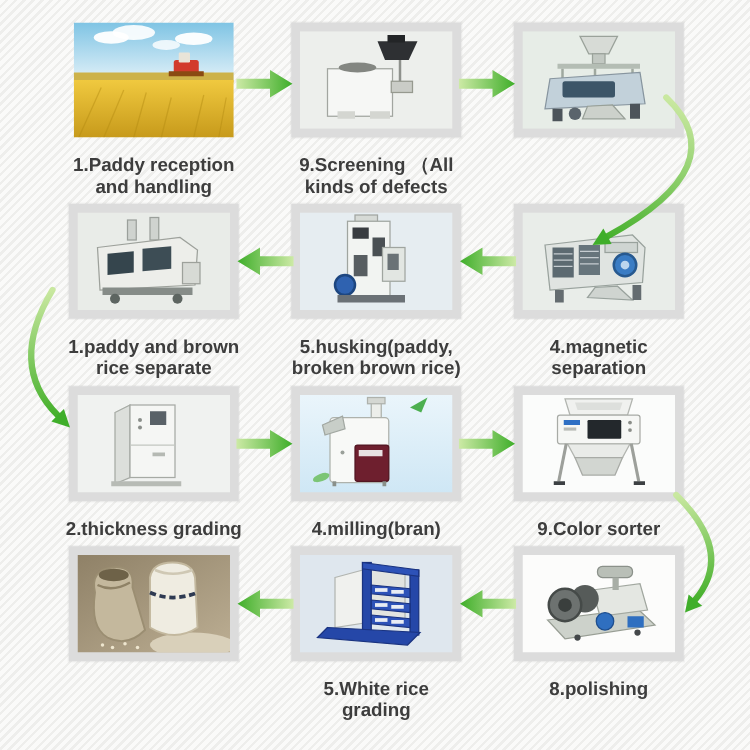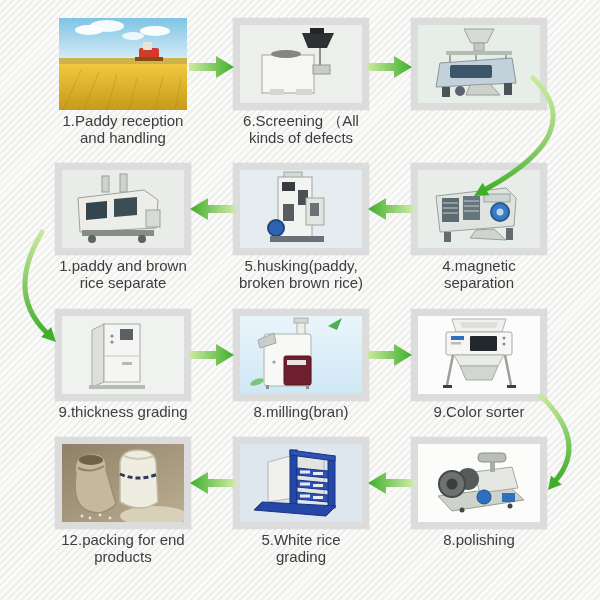--- a/index.html
+++ b/index.html
@@ -9,21 +9,21 @@
     background:repeating-linear-gradient(135deg,#fafaf9 0px,#fafaf9 3px,#eeeeec 3px,#eeeeec 5px);
   }
   .step{position:absolute; width:180px;}
   .photo{
     width:136px; height:92px; margin:0 auto; background:#dcdcdc;
     box-sizing:border-box; padding:7px; box-shadow:0 0 0 1px rgba(0,0,0,0.03);
   }
   .photo svg{display:block; width:100%; height:100%;}
   .photo.noframe{background:transparent; padding:0; width:128px; box-shadow:none;}
   .caption{
-    margin-top:2px; text-align:center; font-size:15px; font-weight:normal;
+    margin-top:14px; text-align:center; font-size:15px; font-weight:bold;
     color:#3d3d3d; line-height:1.16; white-space:pre-line; letter-spacing:0px;
   }
   
   .c1{left:33px;} .c2{left:211px;} .c3{left:389px;}
   .r1{top:18px;} .r2{top:163px;} .r3{top:309px;} .r4{top:437px;}
   .arrow{position:absolute; width:46px; height:26px;}
   .arrow svg{display:block; width:100%; height:100%;}
   .arrow.left svg{transform:scaleX(-1);}
   .curves{position:absolute; left:0; top:0; width:600px; height:600px; pointer-events:none;}
 </style>
@@ -76,21 +76,21 @@
         <rect x="22" y="30" width="52" height="38" fill="#f6f7f5" stroke="#a2a5a0"></rect>
         <ellipse cx="46" cy="29" rx="15" ry="4" fill="#838681"></ellipse>
         <polygon points="62,8 94,8 87,23 68,23" fill="#2e3033"></polygon>
         <rect x="70" y="3" width="14" height="6" fill="#232527"></rect>
         <line x1="80" y1="23" x2="80" y2="42" stroke="#8e918c" stroke-width="2"></line>
         <rect x="73" y="40" width="17" height="9" fill="#caccc7" stroke="#96998f"></rect>
         <rect x="30" y="64" width="14" height="6" fill="#d4d6d1"></rect>
         <rect x="56" y="64" width="16" height="6" fill="#d4d6d1"></rect>
       </svg>
     </div>
-    <div class="caption">6.Screening （All
+    <div class="caption">9.Screening （All
 kinds of defects</div>
   </div>
 
   <div class="step c3 r1">
     <div class="photo">
       <svg viewBox="0 0 122 78">
         <rect x="0" y="0" width="122" height="78" fill="#e7ede7"></rect>
         <polygon points="46,4 76,4 69,18 53,18" fill="#d7dbd6" stroke="#9aa29a"></polygon>
         <rect x="56" y="18" width="10" height="8" fill="#c2c8c2" stroke="#9aa29a"></rect>
         <rect x="28" y="26" width="66" height="4" fill="#b4bdb4"></rect>
@@ -181,21 +181,21 @@
         <polygon points="30,14 42,8 42,66 30,71" fill="#dcdfdb" stroke="#a6aaa4"></polygon>
         <rect x="42" y="8" width="36" height="58" fill="#f5f6f4" stroke="#a6aaa4"></rect>
         <rect x="58" y="13" width="13" height="11" fill="#596167"></rect>
         <circle cx="50" cy="20" r="1.6" fill="#8a8e8a"></circle>
         <circle cx="50" cy="26" r="1.6" fill="#8a8e8a"></circle>
         <line x1="42" y1="40" x2="78" y2="40" stroke="#c2c6c0"></line>
         <rect x="60" y="46" width="10" height="3" fill="#b5b9b3"></rect>
         <rect x="27" y="69" width="56" height="4" fill="#b7bbb5"></rect>
       </svg>
     </div>
-    <div class="caption">9.thickness grading</div>
+    <div class="caption">2.thickness grading</div>
   </div>
 
   <div class="step c2 r3">
     <div class="photo">
       <svg viewBox="0 0 122 78">
         <defs>
           <linearGradient id="mbg" x1="0" y1="0" x2="0" y2="1">
             <stop offset="0" stop-color="#eaf5fb"></stop>
               <stop offset="1" stop-color="#cfe7f5"></stop>
           </linearGradient>
@@ -207,21 +207,21 @@
         <rect x="54" y="2" width="14" height="5" fill="#d4d7d2" stroke="#aeb2ac"></rect>
         <rect x="24" y="18" width="47" height="52" rx="3" fill="#f8f9f7" stroke="#aeb2ac"></rect>
         <polygon points="18,24 34,17 36,27 20,32" fill="#c8cec8" stroke="#a2a8a2"></polygon>
         <rect x="44" y="40" width="27" height="29" rx="2" fill="#6e1f2e" stroke="#521622"></rect>
         <rect x="47" y="44" width="19" height="5" fill="#e8e2e2"></rect>
         <circle cx="34" cy="46" r="1.6" fill="#9aa09a"></circle>
         <rect x="26" y="69" width="3" height="4" fill="#8a908a"></rect>
         <rect x="66" y="69" width="3" height="4" fill="#8a908a"></rect>
       </svg>
     </div>
-    <div class="caption">8.milling(bran)</div>
+    <div class="caption">4.milling(bran)</div>
   </div>
 
   <div class="step c3 r3">
     <div class="photo">
       <svg viewBox="0 0 122 78">
         <rect x="0" y="0" width="122" height="78" fill="#fbfcfb"></rect>
         <polygon points="34,3 88,3 84,16 38,16" fill="#f0f1ef" stroke="#b2b5b0"></polygon>
         <polygon points="42,6 80,6 78,12 44,12" fill="#dddfdc"></polygon>
         <rect x="28" y="16" width="66" height="23" rx="2" fill="#f6f7f5" stroke="#a8aba6"></rect>
         <rect x="52" y="20" width="27" height="15" rx="1" fill="#23282c"></rect>
@@ -307,22 +307,20 @@
         <path d="M58,30 Q76,38 96,30" fill="none" stroke="#2e3a52" stroke-width="3" stroke-dasharray="5 3"></path>
         <path d="M62,12 Q76,18 92,12" fill="none" stroke="#cfc8b4" stroke-width="2"></path>
         <g fill="#eee6cf">
           <circle cx="20" cy="72" r="1.4"></circle>
             <circle cx="28" cy="74" r="1.4"></circle>
           <circle cx="38" cy="71" r="1.4"></circle>
             <circle cx="48" cy="74" r="1.4"></circle>
         </g>
       </svg>
     </div>
-    <div class="caption">12.packing for end
-products</div>
   </div>
 
   <div class="arrow" style="left:189px; top:54px;">
     <svg viewBox="0 0 46 26">
         <defs>
           <linearGradient id="ag1" x1="0" y1="0" x2="1" y2="0">
       <stop offset="0" stop-color="#cdeaa6"></stop>
             <stop offset="1" stop-color="#3fae2a"></stop>
           </linearGradient>
         </defs>

